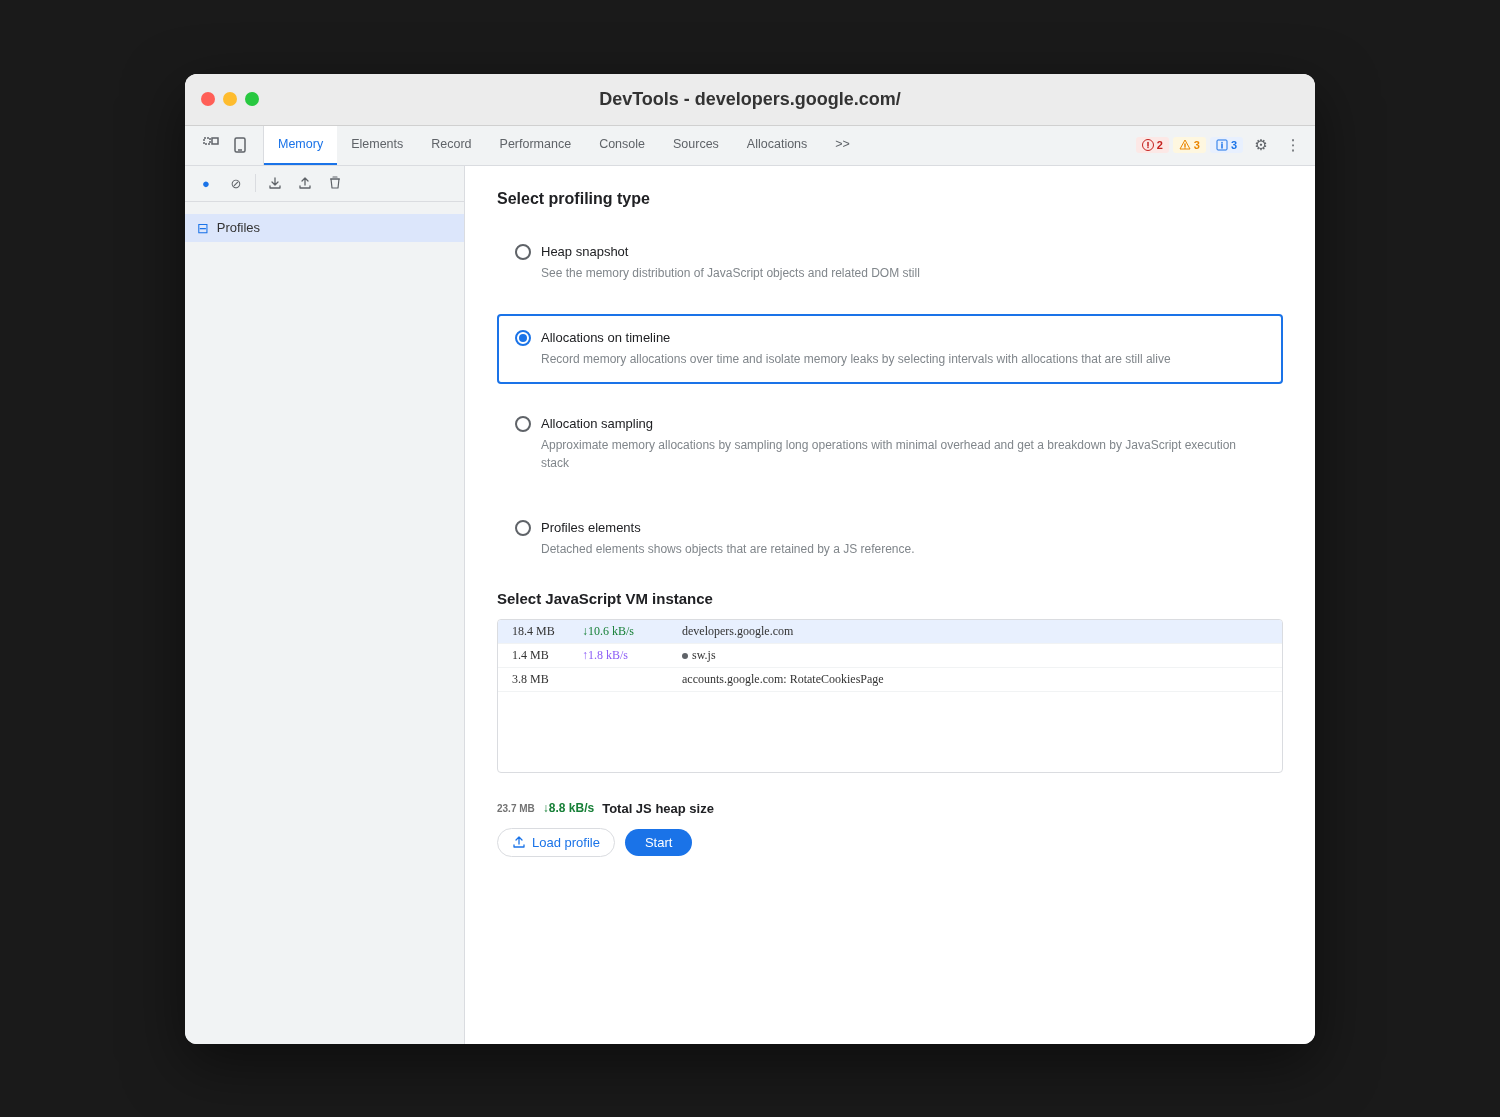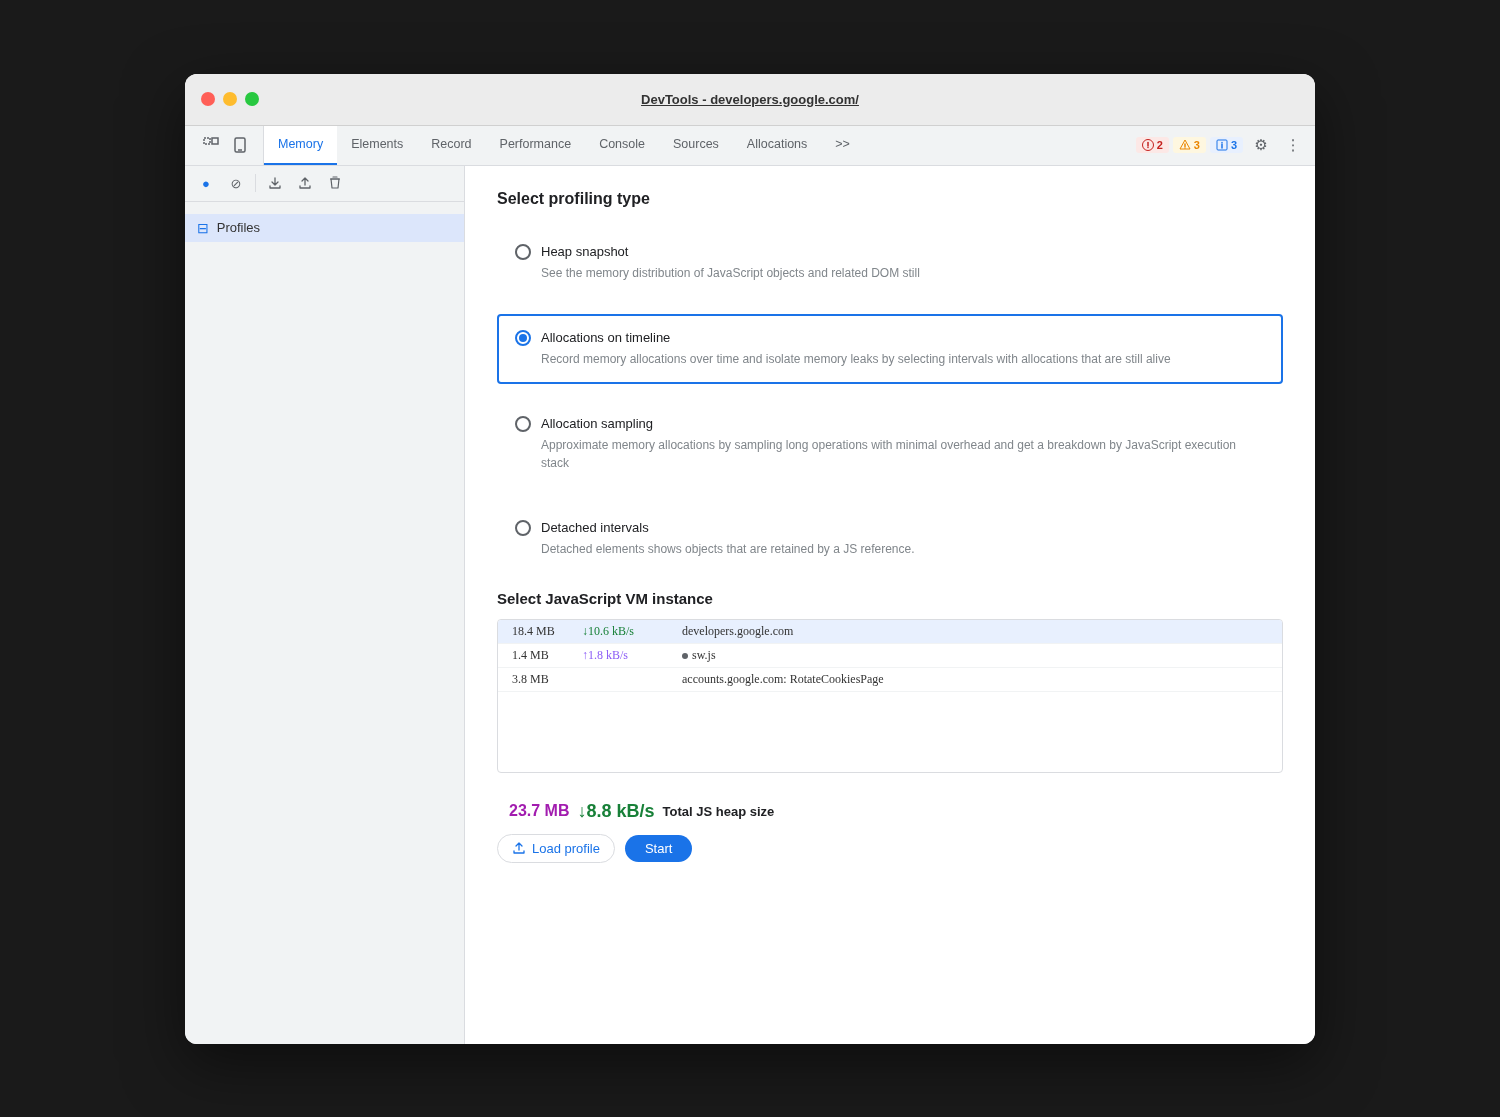--- a/index.html
+++ b/index.html
@@ -42,24 +42,23 @@
       border-radius: 50%;
       cursor: pointer;
     }
     .traffic-light.close { background: #ff5f57; }
     .traffic-light.minimize { background: #febc2e; }
     .traffic-light.maximize { background: #28c840; }
     .titlebar-title {
       position: absolute;
       left: 50%;
       transform: translateX(-50%);
-      font-size: 13px;
+      font-size: 18px;
       font-weight: 600;
       color: #333;
-      text-decoration: underline;
     }
     
     .devtools {
       display: flex;
       flex-direction: column;
       flex: 1;
       overflow: hidden;
     }
     
     .tabbar {
@@ -339,27 +338,26 @@
       vertical-align: middle;
     }
     
     .footer {
       display: flex;
       align-items: center;
       padding: 12px 0 8px 0;
       gap: 8px;
     }
     .total-mem {
-      font-size: 16px;
+      font-size: 10px;
       font-weight: 700;
-      color: #a21caf;
-      margin-left: 12px;
+      color: #737373;
     }
     .total-rate {
-      font-size: 18px;
+      font-size: 12px;
       font-weight: 600;
       color: #188038;
     }
     .total-label {
       font-size: 13px;
       font-weight: 700;
       color: #202124;
     }
     .footer-buttons {
       display: flex;
@@ -521,21 +519,21 @@
           <div class="option-header">
             <div class="radio"></div>
             <span class="option-title">Allocation sampling</span>
           </div>
           <div class="option-desc">Approximate memory allocations by sampling long operations with minimal overhead and get a breakdown by JavaScript execution stack</div>
         </div>
 
         <div class="profiling-option">
           <div class="option-header">
             <div class="radio"></div>
-            <span class="option-title">Detached intervals</span>
+            <span class="option-title">Profiles elements</span>
           </div>
           <div class="option-desc">Detached elements shows objects that are retained by a JS reference.</div>
         </div>
 
         <h3 class="vm-section-title" style="margin-top:16px;">Select JavaScript VM instance</h3>
 
         <div class="vm-table">
           <div class="vm-row selected">
             <span class="vm-mem">18.4 MB</span>
             <span class="vm-rate down">↓10.6 kB/s</span>

